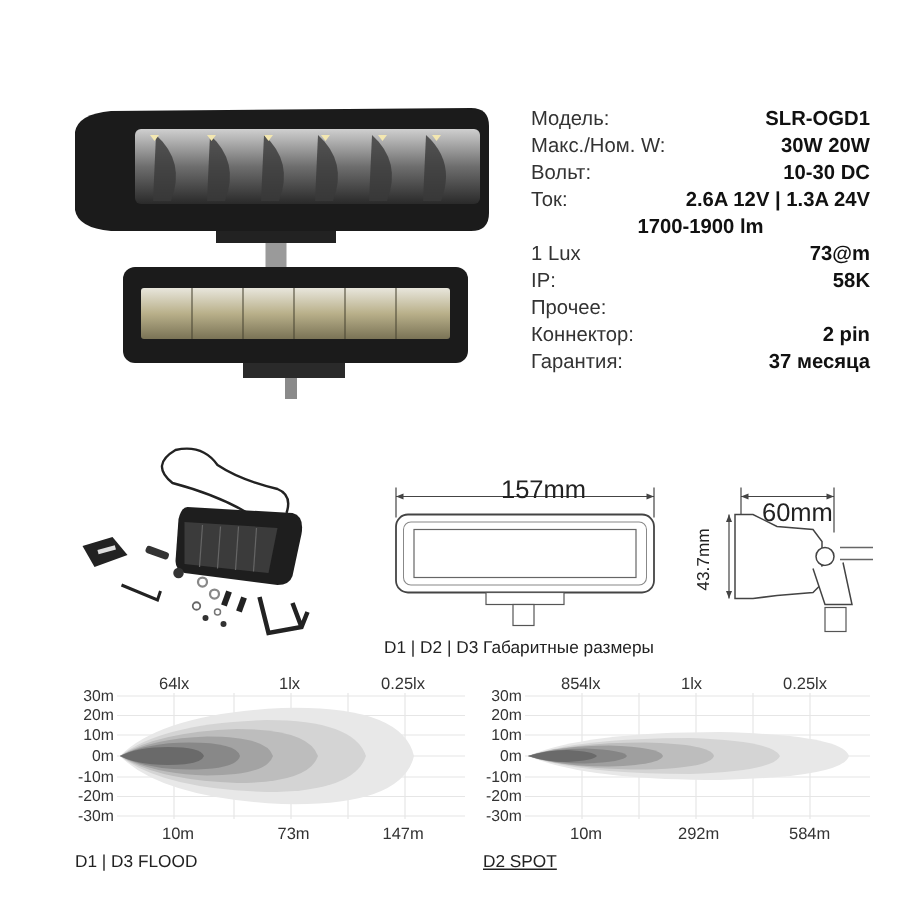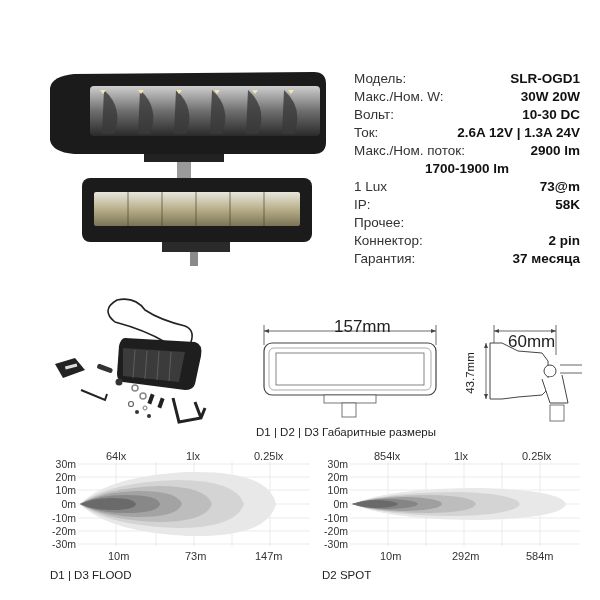--- a/index.html
+++ b/index.html
@@ -92,24 +92,20 @@
     <span class="spec-label">Макс./Ном. W:</span>
     <span class="spec-value">30W 20W</span>
   </div>
   <div class="spec-row">
     <span class="spec-label">Вольт:</span>
     <span class="spec-value">10-30 DC</span>
   </div>
   <div class="spec-row">
     <span class="spec-label">Ток:</span>
     <span class="spec-value">2.6A 12V | 1.3A 24V</span>
-  </div>
-  <div class="spec-row">
-    <span class="spec-label">Макс./Ном. поток:</span>
-    <span class="spec-value">2900 lm</span>
   </div>
   <div class="spec-row spec-cont">
     <span class="spec-value">1700-1900 lm</span>
   </div>
   <div class="spec-row">
     <span class="spec-label">1 Lux</span>
     <span class="spec-value">73@m</span>
   </div>
   <div class="spec-row">
     <span class="spec-label">IP:</span>
@@ -259,14 +255,14 @@
   <span class="tick" style="left:10px; top:50px; width:38px;">0m</span>
   <span class="tick" style="left:10px; top:64px; width:38px;">-10m</span>
   <span class="tick" style="left:10px; top:77px; width:38px;">-20m</span>
   <span class="tick" style="left:10px; top:90px; width:38px;">-30m</span>
   <span class="lux" style="left:74px; top:2px;">854lx</span>
   <span class="lux" style="left:154px; top:2px;">1lx</span>
   <span class="lux" style="left:222px; top:2px;">0.25lx</span>
   <span class="dist" style="left:80px; top:102px;">10m</span>
   <span class="dist" style="left:152px; top:102px;">292m</span>
   <span class="dist" style="left:226px; top:102px;">584m</span>
-  <span class="chart-title" style="left:22px; top:121px;">D2 SPOT</span>
+  <span class="chart-title" style="left:22px; top:121px;text-decoration:underline;">D2 SPOT</span>
 </div>
 
 </body></html>

